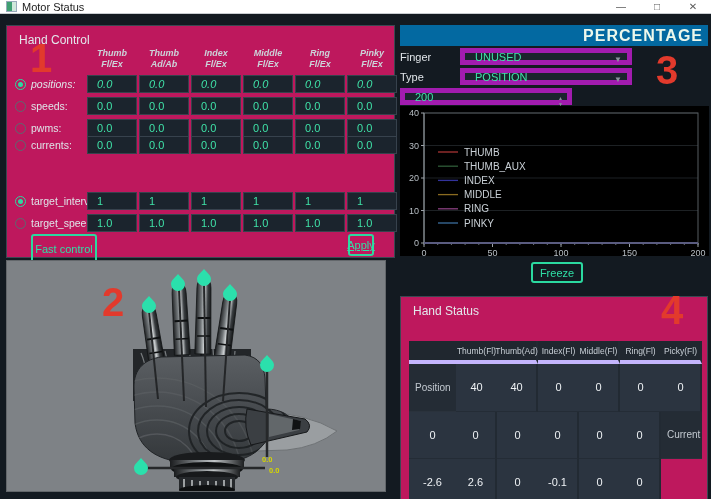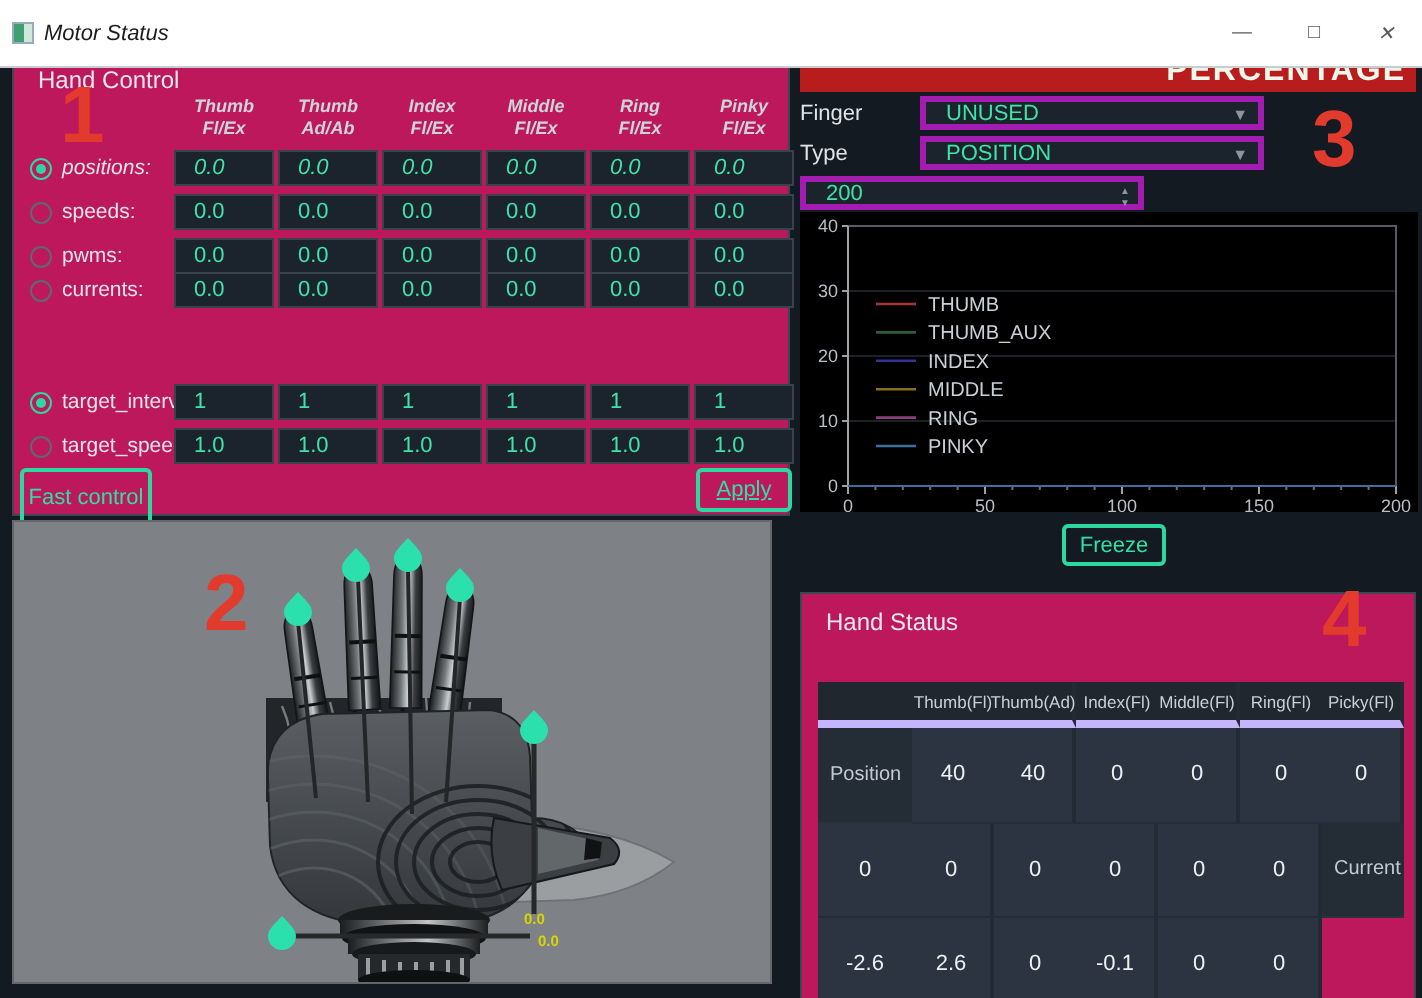--- a/index.html
+++ b/index.html
@@ -1,21 +1,21 @@
 <!DOCTYPE html>
 <html><head>
 <meta charset="utf-8">
 <style>
   html,body{margin:0;padding:0;background:#2a2a2a;}
   *{box-sizing:border-box;}
   .window{position:relative;width:711px;height:499px;background:#131a21;overflow:hidden;
           font-family:"Liberation Sans",sans-serif;}
   
-  .titlebar{position:absolute;top:0;left:0;right:0;height:34px;background:#ffffff;
-            display:flex;align-items:center;z-index:20;border-bottom:1px solid #c9cdd1;font-style:italic;}
+  .titlebar{position:absolute;top:0;left:0;right:0;height:14px;background:#ffffff;
+            display:flex;align-items:center;z-index:20;border-bottom:1px solid #c9cdd1;}
   .app-icon{width:9px;height:9px;margin-left:7px;flex:none;
             background:linear-gradient(90deg,#3f9f72 0 55%,#cfe8db 55% 100%);outline:1px solid #9ab;}
   .title-text{font-size:11px;color:#1c1c1c;margin-left:6px;}
   .win-controls{margin-left:auto;display:flex;height:100%;}
   .win-btn{width:36px;height:100%;display:flex;align-items:center;justify-content:center;
            font-size:10px;color:#5a5a5a;cursor:default;}
   
   .app{position:absolute;top:18px;left:0;right:0;bottom:0;background:#131a21;}
   .panel{position:absolute;background:#be185d;border:1px solid #3c4752;}
   .panel-title{position:absolute;left:12px;top:7px;font-size:12px;color:#e3e8ec;}
@@ -29,35 +29,35 @@
   .hc-label{font-size:10.5px;color:#dfe4e8;white-space:nowrap;}
   .radio{width:11px;height:11px;margin-left:4px;border-radius:50%;border:1px solid #5c6a70;
          flex:none;position:relative;background:transparent;}
   .radio.sel{border:1.5px solid #2bd9a0;}
   .radio.sel::after{content:"";position:absolute;left:50%;top:50%;width:5px;height:5px;
          margin:-2.5px 0 0 -2.5px;border-radius:50%;background:#2bd9a0;}
   .cell{width:50px;height:18px;margin-left:2px;flex:none;background:#1b242d;border:1px solid #37424d;
         color:#3fe2a8;font-size:11px;display:flex;align-items:center;padding-left:9px;}
   .btn{position:absolute;border:2px solid #2bd9a0;border-radius:3px;color:#2fe0a6;font-size:11px;
        display:flex;align-items:center;justify-content:center;background:transparent;cursor:default;}
-  #fast-btn{left:3px;top:208px;width:66px;height:30px;}
-  #apply-btn{left:341px;top:208px;width:48px;height:22px;text-decoration:underline;}
+  #fast-btn{left:24px;top:208px;width:66px;height:30px;}
+  #apply-btn{left:341px;top:208px;width:26px;height:22px;text-decoration:underline;}
   
   #viewport{position:absolute;left:6px;top:242px;width:380px;height:232px;background:#7e8286;
             border:1px solid #63676b;overflow:hidden;}
   .vp-title{position:absolute;left:7px;top:4px;font-size:17px;font-weight:bold;color:#ffffff;
             letter-spacing:.5px;z-index:3;}
   #viewport svg{position:absolute;left:0;top:0;}
   
-  #banner{position:absolute;left:400px;top:7px;width:308px;height:21px;background:#b91c1c;
+  #banner{position:absolute;left:400px;top:7px;width:308px;height:21px;background:#0369a1;
           color:#ecf8ec;font-size:16px;font-weight:bold;display:flex;align-items:center;
           justify-content:flex-end;padding-right:5px;letter-spacing:1px;}
   .ctl-row{position:absolute;left:400px;width:308px;height:17px;display:flex;align-items:center;}
   .ctl-label{width:60px;flex:none;font-size:11px;color:#dfe4e8;}
-  .ctl-field{width:172px;height:17px;background:#1b242d;border:3px solid #a21caf;display:flex;
+  .ctl-field{width:172px;height:17px;background:#1b242d;border:5px solid #a21caf;display:flex;
              align-items:center;color:#3fe2a8;font-size:11px;padding-left:10px;position:relative;}
   .chev{position:absolute;right:5px;top:3px;color:#8a949c;font-size:8px;line-height:1;}
   .spin{position:absolute;right:4px;top:2px;display:flex;flex-direction:column;color:#8a949c;
         font-size:5px;line-height:6px;}
   #chart{position:absolute;left:400px;top:88px;width:309px;height:150px;background:#000;}
   #freeze-btn{left:531px;top:244px;width:52px;height:21px;}
   
   #hand-status{left:400px;top:278px;width:308px;height:211px;}
   .hs-grid{position:absolute;left:8px;top:44px;display:grid;
            grid-template-columns:47px repeat(6,41px);grid-template-rows:23px repeat(3,47.6px);}

